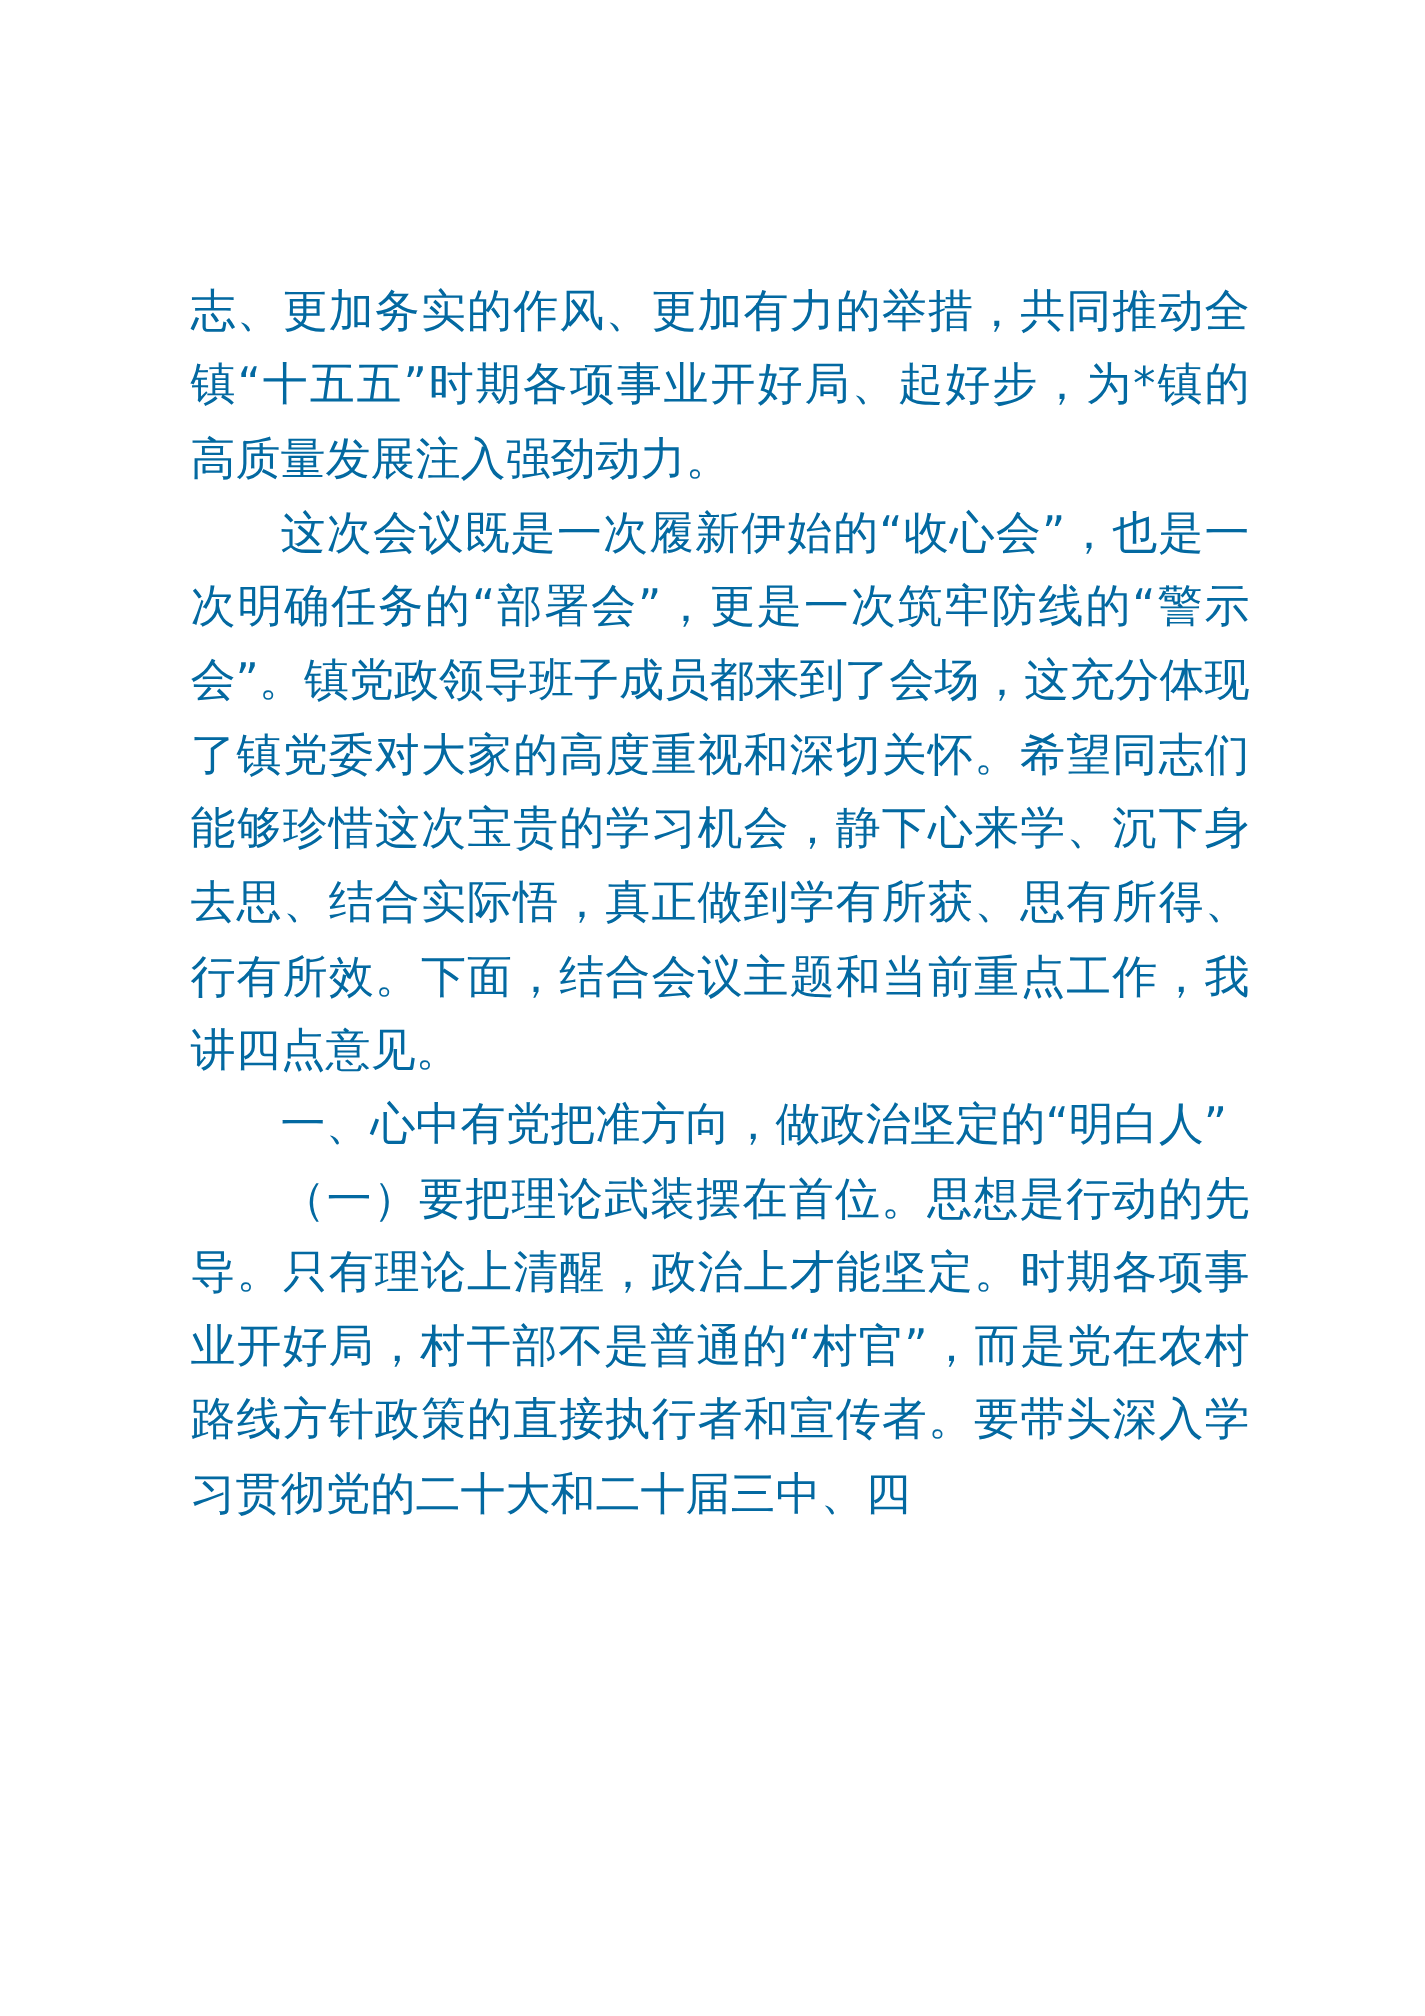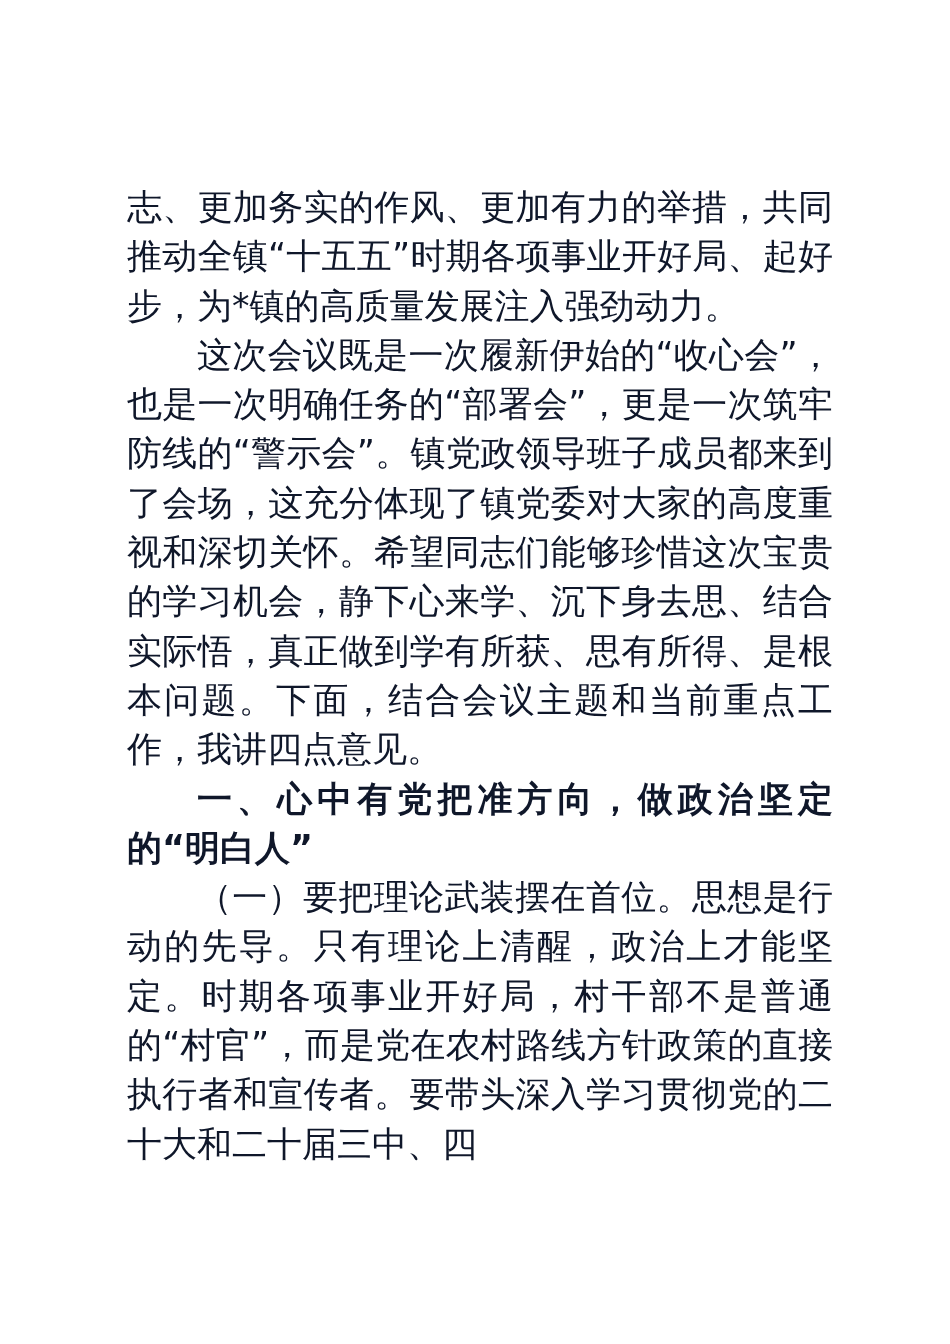--- a/index.html
+++ b/index.html
@@ -11,42 +11,42 @@
       width: 950px;
       height: 1344px;
       position: relative;
       overflow: hidden;
     }
     .page {
       position: absolute;
       left: 127px;
       top: 183px;
       width: 706px;
-      color: #0f172a;
+      color: #0369a1;
       font-family: "DejaVu Sans", "Liberation Sans", sans-serif;
-      font-size: 35px;
+      font-size: 30px;
       line-height: 49.3px;
       letter-spacing: 0px;
     }
     .para {
       margin: 0;
       padding: 0;
       text-align: justify;
       text-align-last: left;
       word-break: break-all;
     }
     .indent {
       text-indent: 2em;
     }
     .heading {
       font-family: "DejaVu Sans", "Liberation Sans", sans-serif;
-      font-weight: bold;
+      font-weight: normal;
     }
   </style>
 </head>
 <body>
 
 <div class="page">
   <p class="para">志、更加务实的作风、更加有力的举措，共同推动全镇“十五五”时期各项事业开好局、起好步，为*镇的高质量发展注入强劲动力。</p>
-  <p class="para indent">这次会议既是一次履新伊始的“收心会”，也是一次明确任务的“部署会”，更是一次筑牢防线的“警示会”。镇党政领导班子成员都来到了会场，这充分体现了镇党委对大家的高度重视和深切关怀。希望同志们能够珍惜这次宝贵的学习机会，静下心来学、沉下身去思、结合实际悟，真正做到学有所获、思有所得、是根本问题。下面，结合会议主题和当前重点工作，我讲四点意见。</p>
+  <p class="para indent">这次会议既是一次履新伊始的“收心会”，也是一次明确任务的“部署会”，更是一次筑牢防线的“警示会”。镇党政领导班子成员都来到了会场，这充分体现了镇党委对大家的高度重视和深切关怀。希望同志们能够珍惜这次宝贵的学习机会，静下心来学、沉下身去思、结合实际悟，真正做到学有所获、思有所得、行有所效。下面，结合会议主题和当前重点工作，我讲四点意见。</p>
   <p class="para indent heading">一、心中有党把准方向，做政治坚定的“明白人”</p>
   <p class="para indent">（一）要把理论武装摆在首位。思想是行动的先导。只有理论上清醒，政治上才能坚定。时期各项事业开好局，村干部不是普通的“村官”，而是党在农村路线方针政策的直接执行者和宣传者。要带头深入学习贯彻党的二十大和二十届三中、四</p>
 </div>
 
 </body></html>

